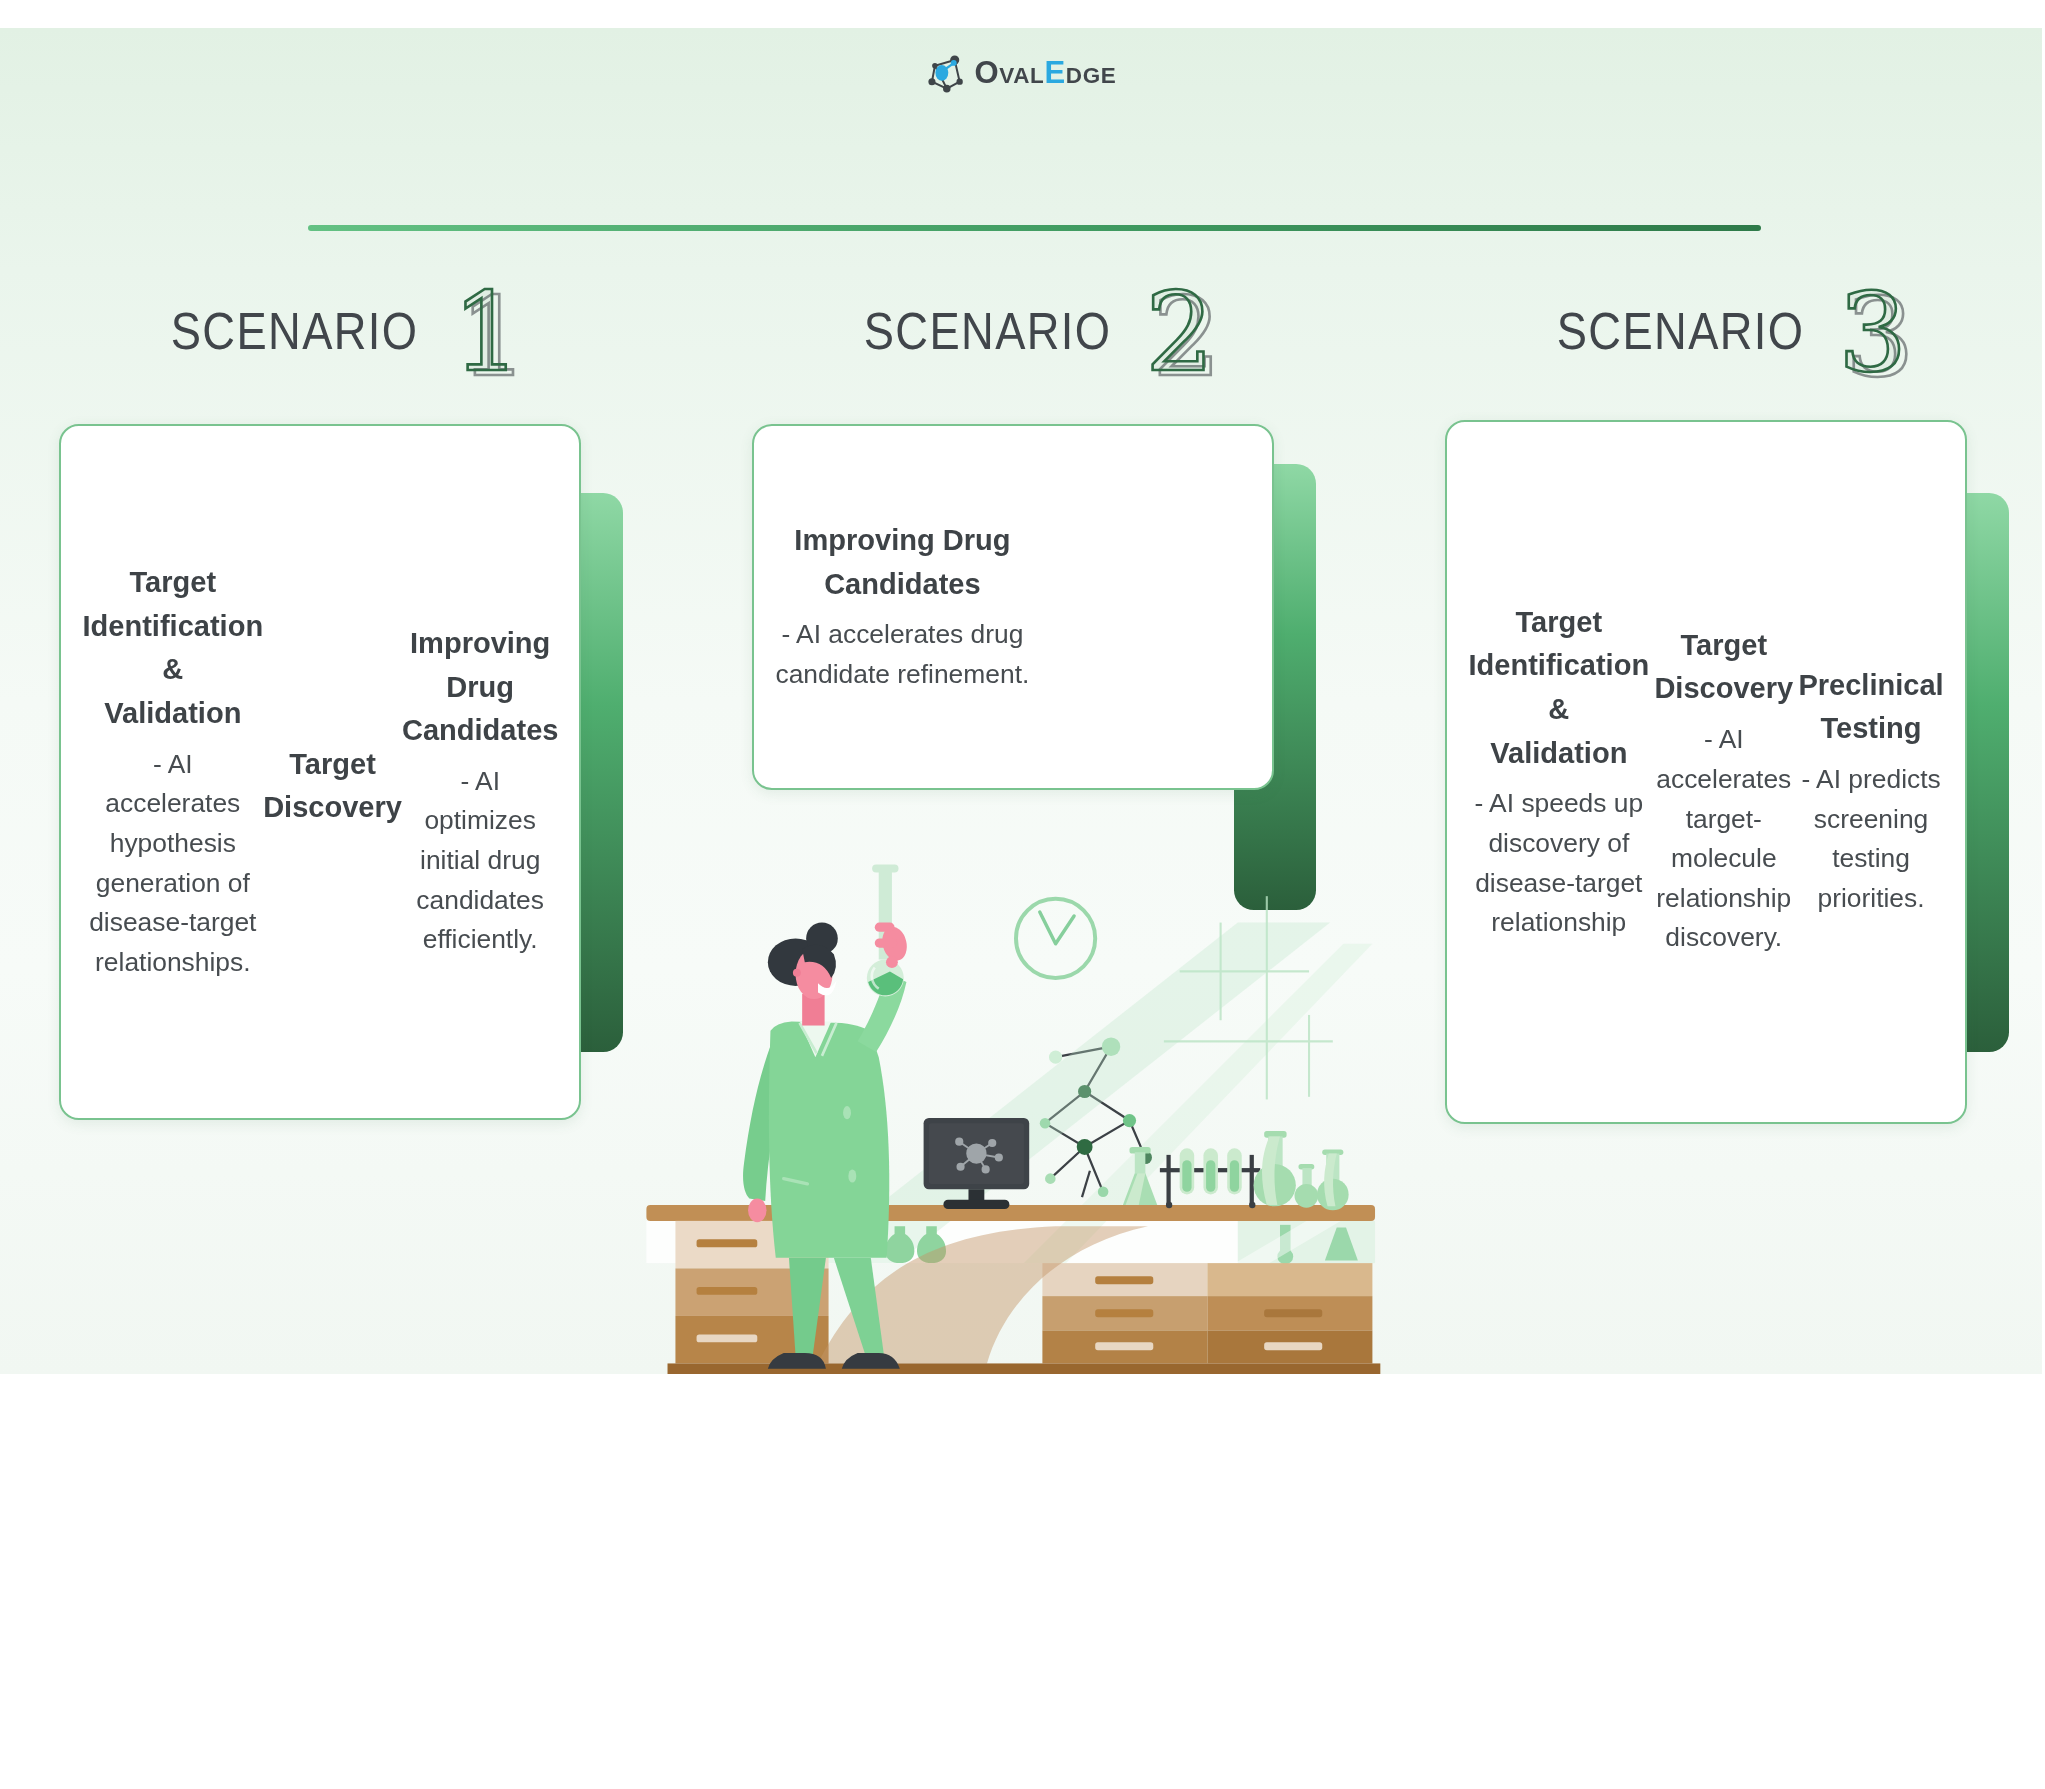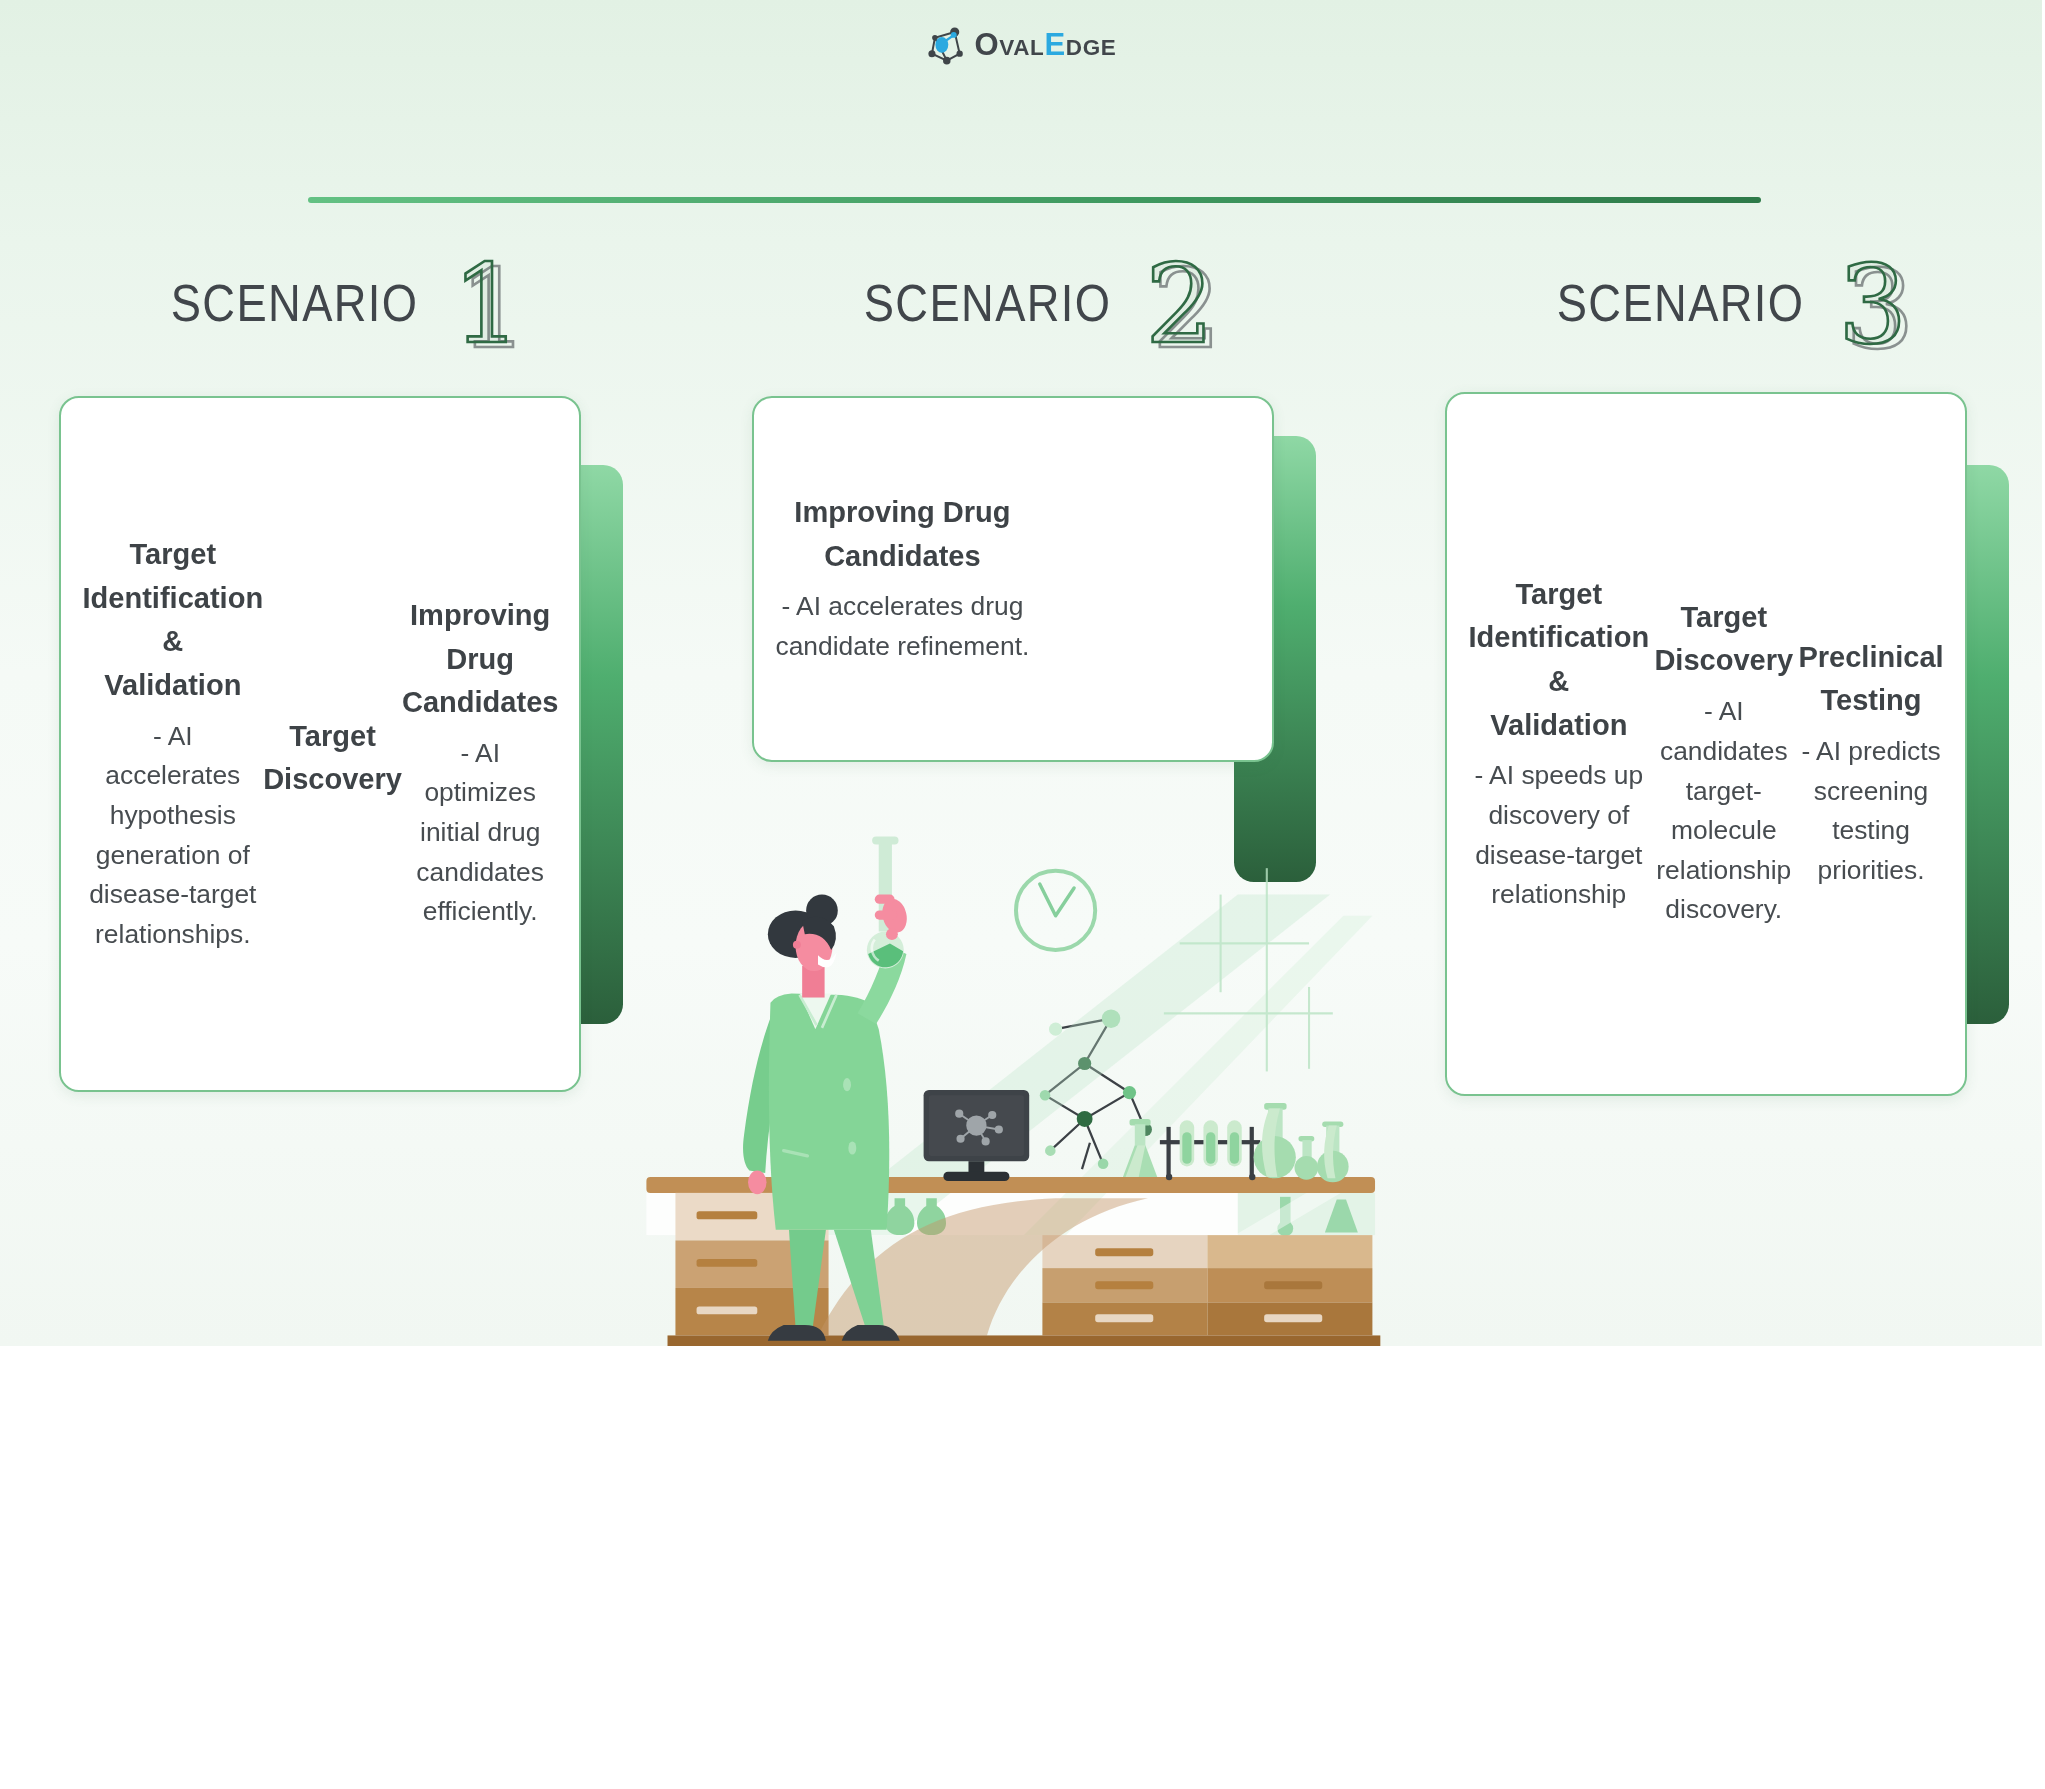--- a/index.html
+++ b/index.html
@@ -1,20 +1,21 @@
 <!DOCTYPE html>
 <html style="font-size:13.2px"><head>
 <meta charset="utf-8">
 <style>
   html { font-size: calc(100vw / 154.7); }
   body { margin: 0; overflow: hidden; font-family: "Liberation Sans", sans-serif; }
   .stage {
     position: relative; width: 154.7rem; height: 102rem;
     background: linear-gradient(180deg, #E2F1E4 0%, #EAF5EC 18%, #F5FAF6 50%, #F7FBF8 70%, #F1F7F2 100%);
     overflow: hidden;
+    margin-top: 28px;
   }
   
   .logo-row { position: absolute; top: 1.9rem; left: 0; width: 100%; display: flex; justify-content: center; align-items: center; gap: .7rem; }
   .logo-icon svg { width: 3rem; height: 3rem; display: block; }
   .logo-word { color: #41464B; font-weight: 700; letter-spacing: .05rem; white-space: nowrap; }
   .logo-word .big { font-size: 2.35rem; }
   .logo-word .small { font-size: 1.7rem; }
   .logo-word .blue { color: #2BA9E0; }
   
   .title-wrap { position: absolute; top: 8.6rem; left: 0; width: 100%; text-align: center; }
@@ -140,21 +141,21 @@
   <div class="card card3">
     <div class="card-section">
       <h3 class="card-heading">Target Identification &amp;
 Validation</h3>
       <p class="card-body">- AI speeds up discovery of
 disease-target
 relationship</p>
     </div>
     <div class="card-section">
       <h3 class="card-heading">Target Discovery</h3>
-      <p class="card-body">- AI candidates
+      <p class="card-body">- AI accelerates
 target-molecule relationship
 discovery.</p>
     </div>
     <div class="card-section">
       <h3 class="card-heading">Preclinical Testing</h3>
       <p class="card-body">- AI predicts screening
 testing priorities.</p>
     </div>
   </div>
 

